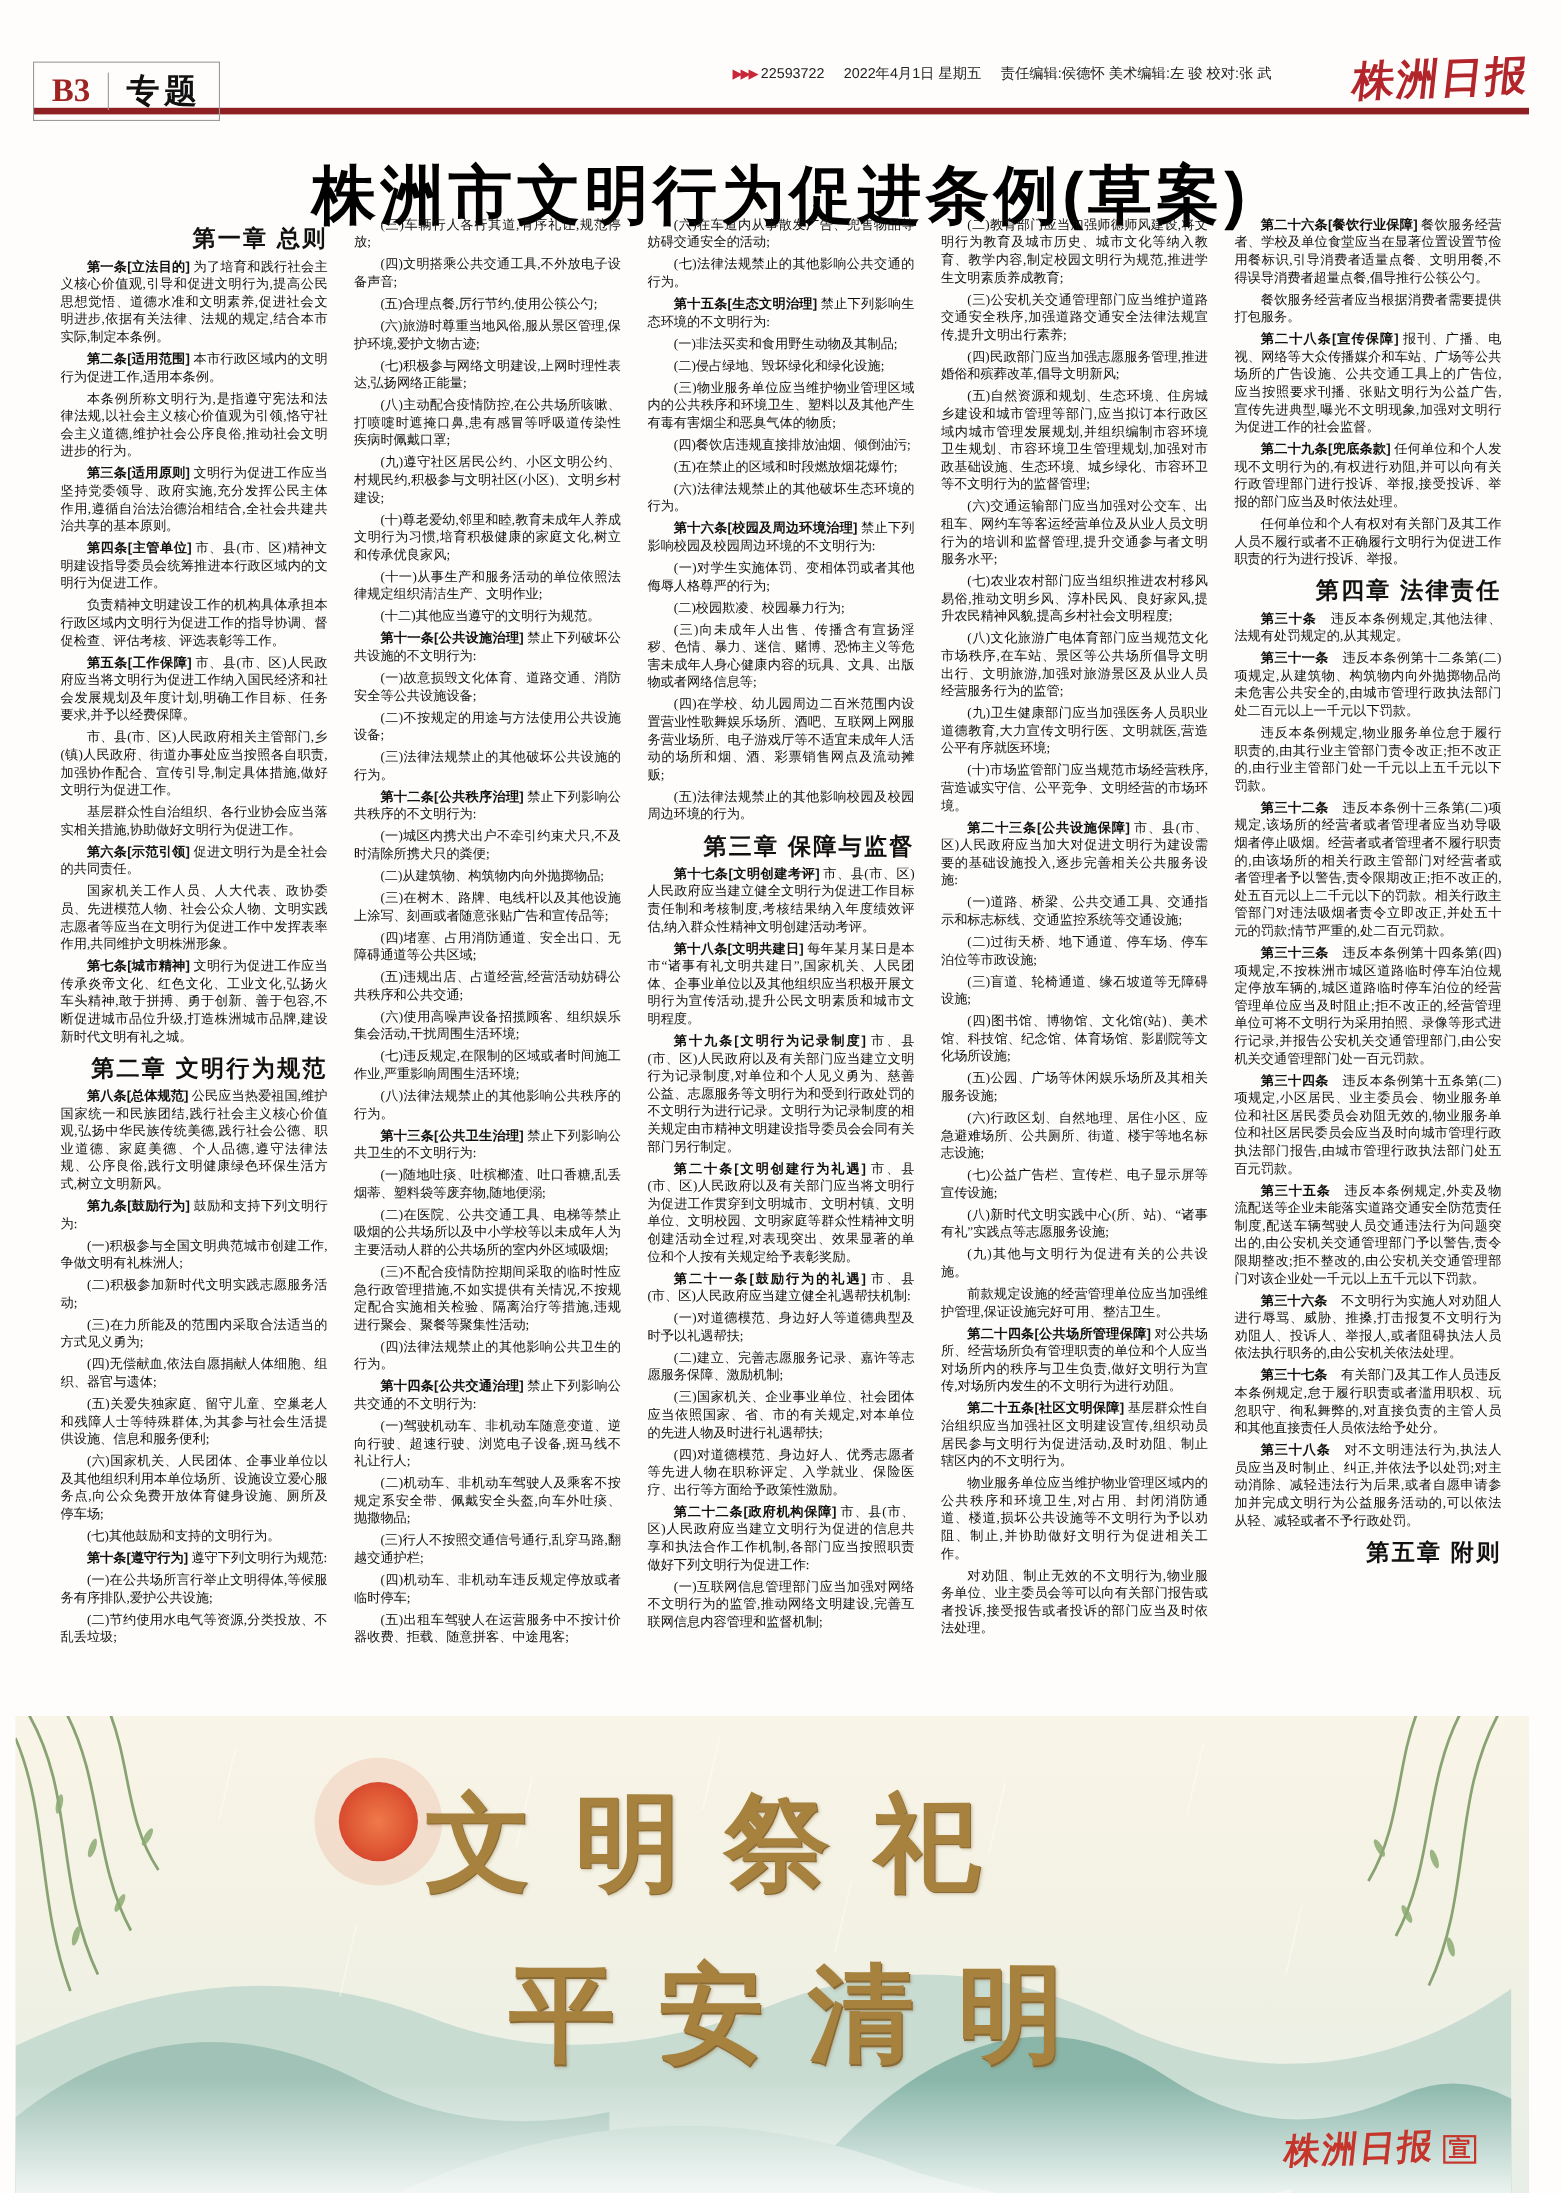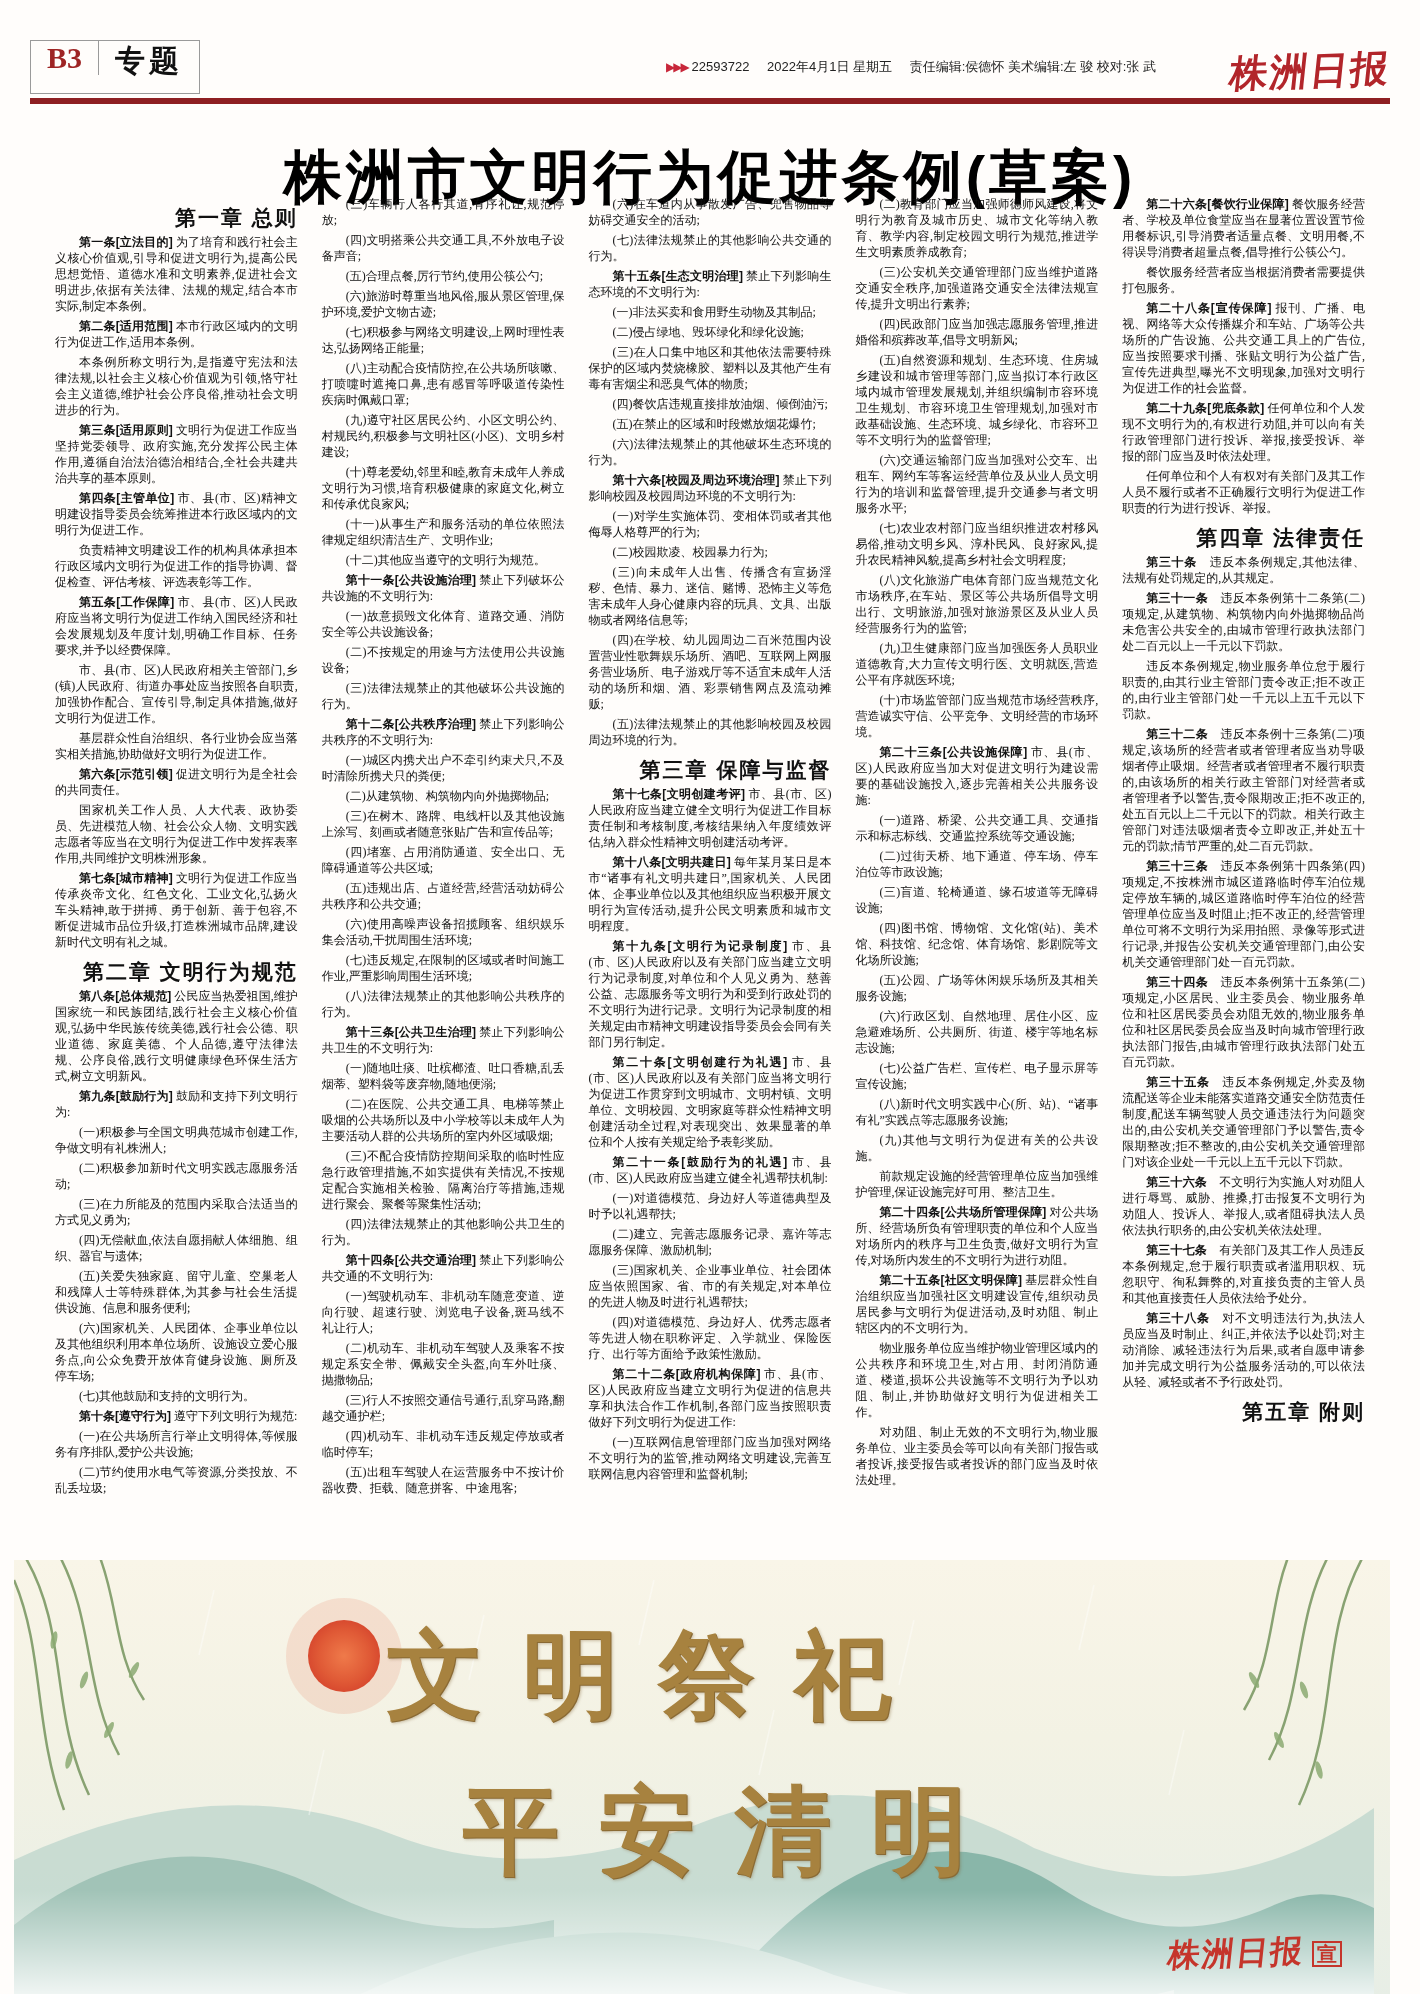--- a/index.html
+++ b/index.html
@@ -1,20 +1,20 @@
 <!DOCTYPE html>
 <html><head>
 <meta charset="utf-8">
 <style>
   html,body{margin:0;padding:0;background:#e8e8e8;}
   .page{position:relative;width:1420px;height:1994px;margin:0 auto;background:#fffdfb;overflow:hidden;
         font-family:"Liberation Serif","DejaVu Serif",serif;color:#111;}
   
   .hdr{position:absolute;left:30px;right:30px;top:40px;height:58px;border-bottom:6px solid #8e1f22;}
-  .hdr-left{position:absolute;left:0;top:0;height:52px;display:flex;align-items:flex-start;border:1px solid #9a9a9a;}
+  .hdr-left{position:absolute;left:0;top:16px;height:52px;display:flex;align-items:center;border:1px solid #9a9a9a;}
   .hdr-cell{display:flex;align-items:center;padding:0 16px;}
   .page-label{color:#9e2424;font-weight:bold;font-size:30px;font-family:"Liberation Serif",serif;border-right:1px solid #9a9a9a;}
   .section{font-size:30px;font-weight:bold;font-family:"Liberation Sans","DejaVu Sans",sans-serif;letter-spacing:4px;}
   .hdr-info{position:absolute;right:220px;top:18px;font-size:13px;font-family:"Liberation Sans","DejaVu Sans",sans-serif;
             white-space:nowrap;color:#222;}
   .hdr-info .arrows{color:#c8273a;font-size:12px;letter-spacing:-2px;margin-right:4px;}
   .hdr-info span{margin-right:14px;}
   .masthead{position:absolute;right:0;top:6px;color:#b2252a;font-weight:bold;font-size:38px;
             font-family:"Liberation Serif",serif;transform:skewX(-8deg) rotate(-2deg);letter-spacing:2px;}
   
@@ -119,21 +119,21 @@
       <p>(一)驾驶机动车、非机动车随意变道、逆向行驶、超速行驶、浏览电子设备,斑马线不礼让行人;</p>
       <p>(二)机动车、非机动车驾驶人及乘客不按规定系安全带、佩戴安全头盔,向车外吐痰、抛撒物品;</p>
       <p>(三)行人不按照交通信号通行,乱穿马路,翻越交通护栏;</p>
       <p>(四)机动车、非机动车违反规定停放或者临时停车;</p>
       <p>(五)出租车驾驶人在运营服务中不按计价器收费、拒载、随意拼客、中途甩客;</p>
       <p>(六)在车道内从事散发广告、兜售物品等妨碍交通安全的活动;</p>
       <p>(七)法律法规禁止的其他影响公共交通的行为。</p>
       <p><b>第十五条[生态文明治理]</b> 禁止下列影响生态环境的不文明行为:</p>
       <p>(一)非法买卖和食用野生动物及其制品;</p>
       <p>(二)侵占绿地、毁坏绿化和绿化设施;</p>
-      <p>(三)在人口集中地区和其他依法需要特殊保护的区域内焚烧橡胶、塑料以及其他产生有毒有害烟尘和恶臭气体的物质;</p>
+      <p>(三)物业服务单位应当维护物业管理区域内的公共秩序和环境卫生、塑料以及其他产生有毒有害烟尘和恶臭气体的物质;</p>
       <p>(四)餐饮店违规直接排放油烟、倾倒油污;</p>
       <p>(五)在禁止的区域和时段燃放烟花爆竹;</p>
       <p>(六)法律法规禁止的其他破坏生态环境的行为。</p>
       <p><b>第十六条[校园及周边环境治理]</b> 禁止下列影响校园及校园周边环境的不文明行为:</p>
       <p>(一)对学生实施体罚、变相体罚或者其他侮辱人格尊严的行为;</p>
       <p>(二)校园欺凌、校园暴力行为;</p>
       <p>(三)向未成年人出售、传播含有宣扬淫秽、色情、暴力、迷信、赌博、恐怖主义等危害未成年人身心健康内容的玩具、文具、出版物或者网络信息等;</p>
       <p>(四)在学校、幼儿园周边二百米范围内设置营业性歌舞娱乐场所、酒吧、互联网上网服务营业场所、电子游戏厅等不适宜未成年人活动的场所和烟、酒、彩票销售网点及流动摊贩;</p>
       <p>(五)法律法规禁止的其他影响校园及校园周边环境的行为。</p>
       <h3 class="chapter">第三章 保障与监督</h3>

